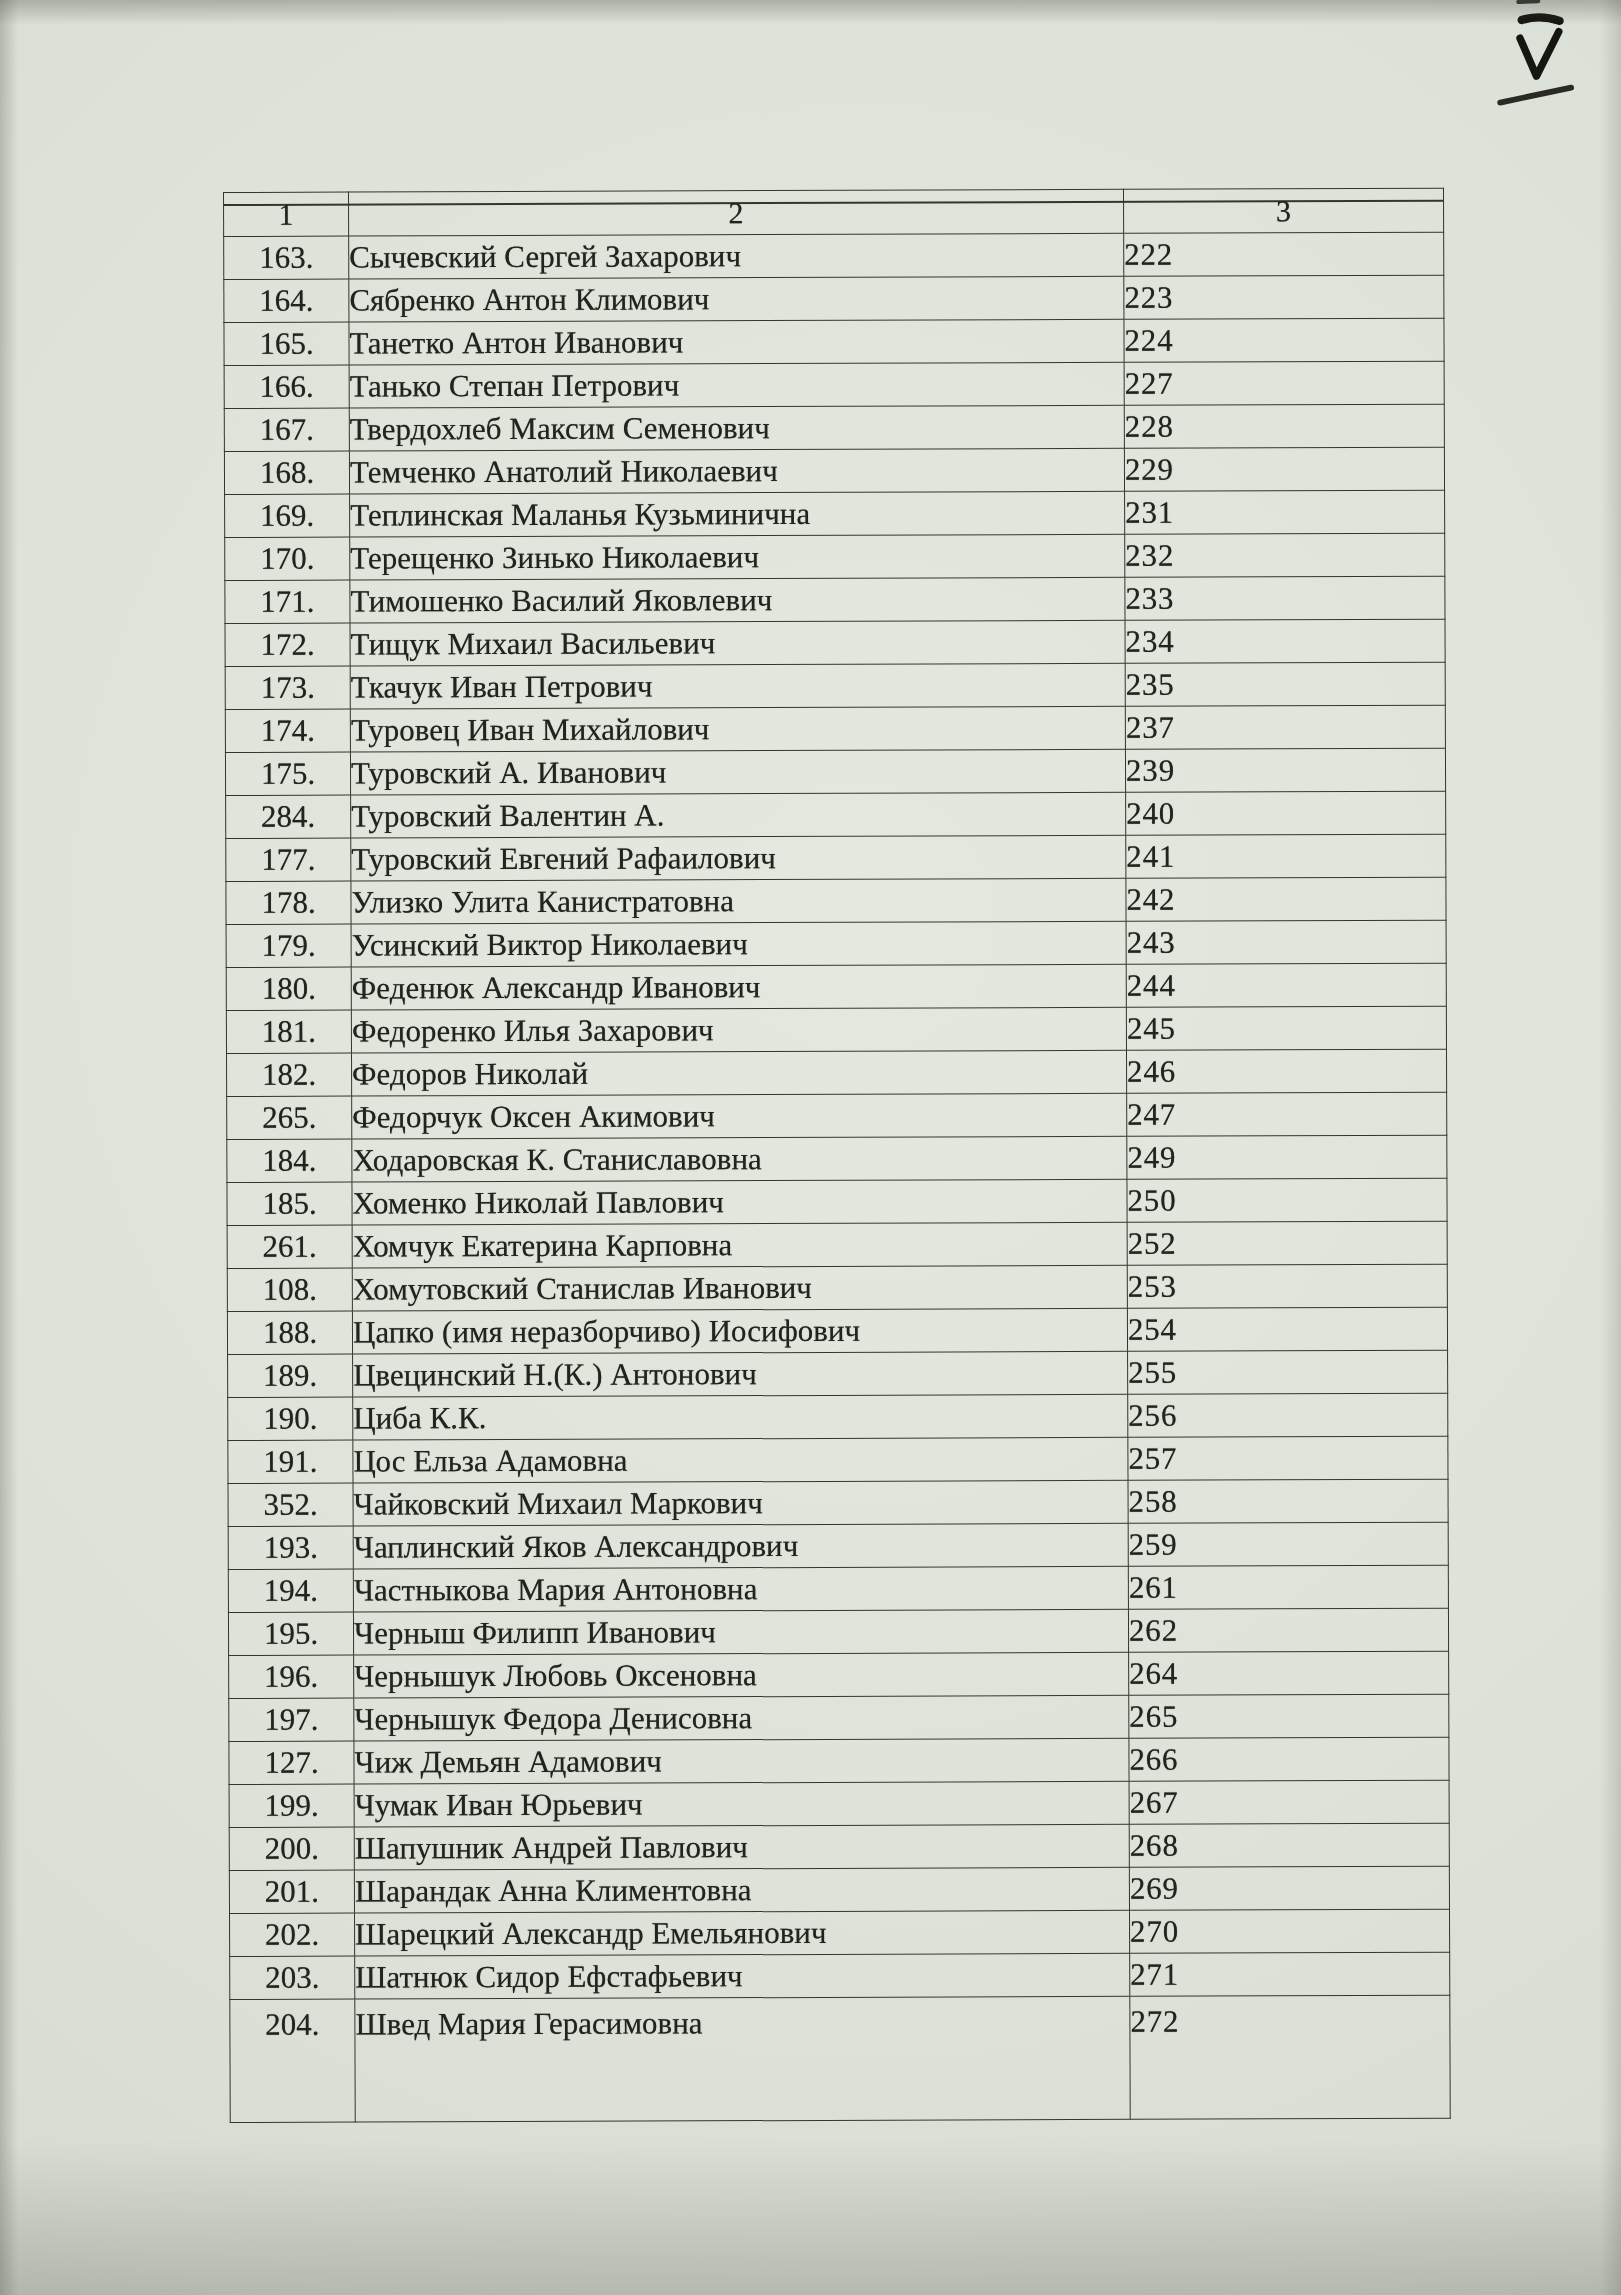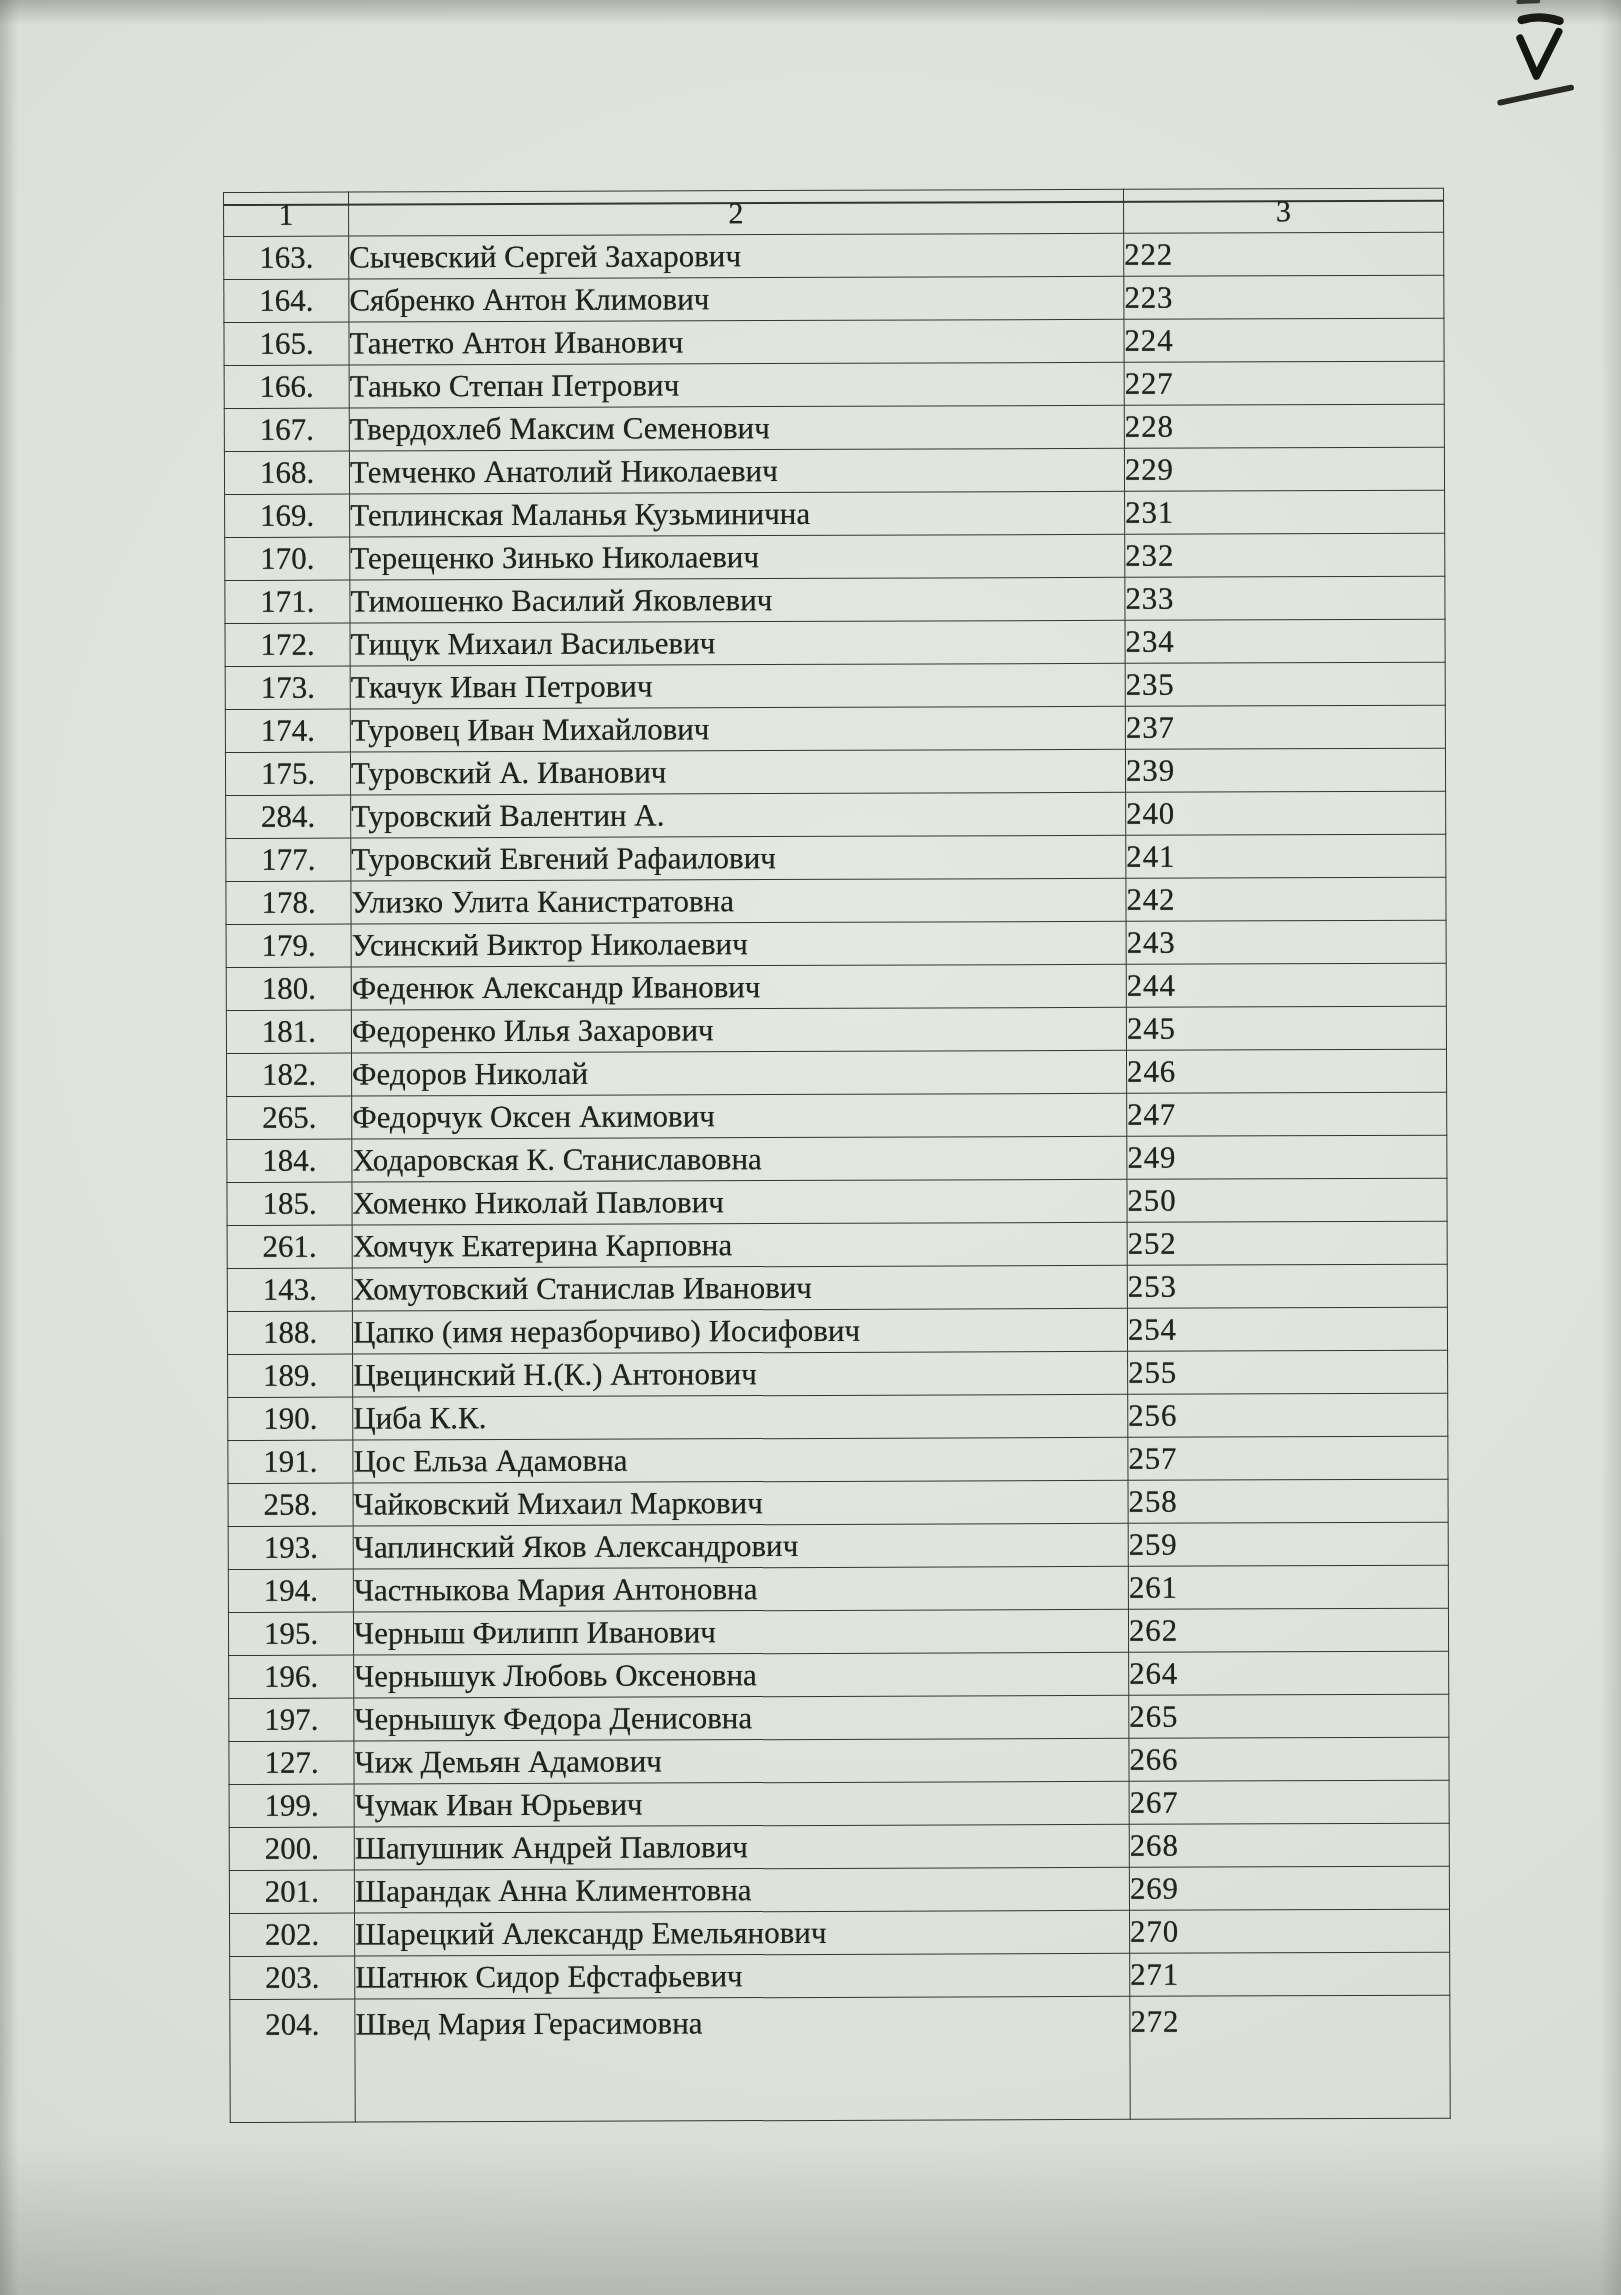--- a/index.html
+++ b/index.html
@@ -226,21 +226,21 @@
       <td class="cell-num">185.</td>
       <td class="cell-name">Хоменко Николай Павлович</td>
       <td class="cell-page">250</td>
     </tr>
           <tr>
       <td class="cell-num">261.</td>
       <td class="cell-name">Хомчук Екатерина Карповна</td>
       <td class="cell-page">252</td>
     </tr>
           <tr>
-      <td class="cell-num">143.</td>
+      <td class="cell-num">108.</td>
       <td class="cell-name">Хомутовский Станислав Иванович</td>
       <td class="cell-page">253</td>
     </tr>
           <tr>
       <td class="cell-num">188.</td>
       <td class="cell-name">Цапко (имя неразборчиво) Иосифович</td>
       <td class="cell-page">254</td>
     </tr>
           <tr>
       <td class="cell-num">189.</td>
@@ -251,21 +251,21 @@
       <td class="cell-num">190.</td>
       <td class="cell-name">Циба К.К.</td>
       <td class="cell-page">256</td>
     </tr>
           <tr>
       <td class="cell-num">191.</td>
       <td class="cell-name">Цос Ельза Адамовна</td>
       <td class="cell-page">257</td>
     </tr>
           <tr>
-      <td class="cell-num">258.</td>
+      <td class="cell-num">352.</td>
       <td class="cell-name">Чайковский Михаил Маркович</td>
       <td class="cell-page">258</td>
     </tr>
           <tr>
       <td class="cell-num">193.</td>
       <td class="cell-name">Чаплинский Яков Александрович</td>
       <td class="cell-page">259</td>
     </tr>
           <tr>
       <td class="cell-num">194.</td>

